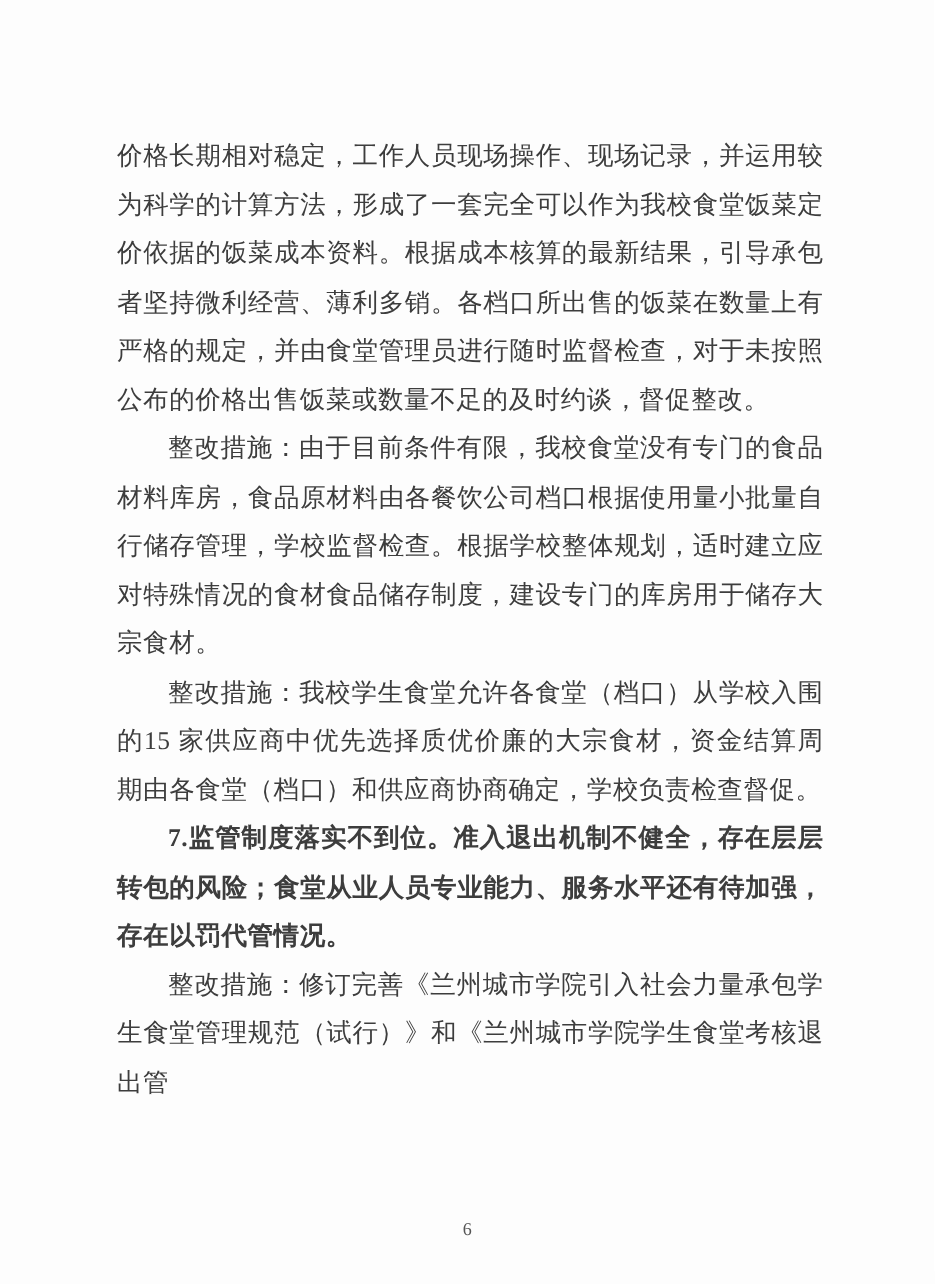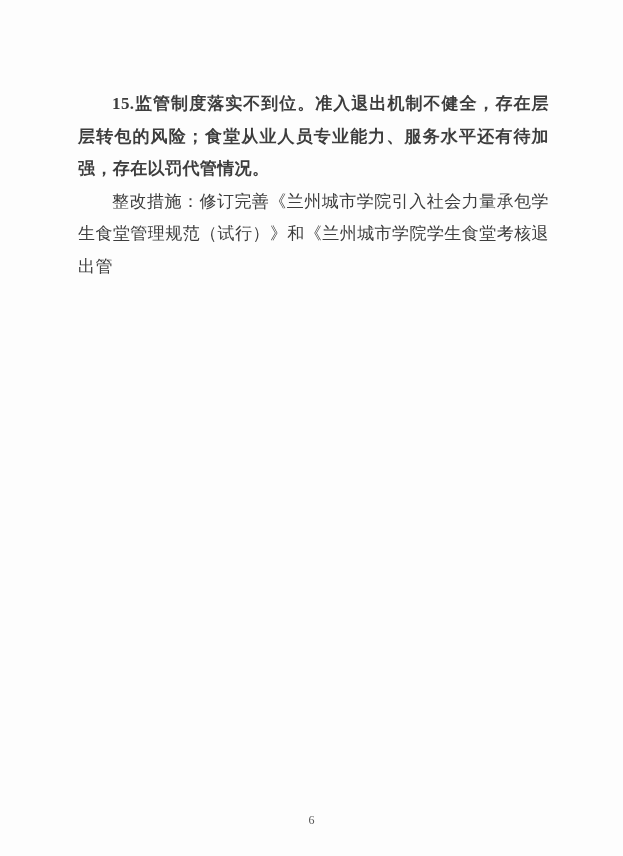--- a/index.html
+++ b/index.html
@@ -50,21 +50,24 @@
     color: #555555;
     font-family: "Liberation Serif", "DejaVu Serif", serif;
   }
 </style>
 </head>
 <body>
 
 <div class="page">
 
   <div class="text-body">
-    <p class="bold indent">15.监管制度落实不到位。准入退出机制不健全，存在层层转包的风险；食堂从业人员专业能力、服务水平还有待加强，存在以罚代管情况。</p>
+    <p>价格长期相对稳定，工作人员现场操作、现场记录，并运用较为科学的计算方法，形成了一套完全可以作为我校食堂饭菜定价依据的饭菜成本资料。根据成本核算的最新结果，引导承包者坚持微利经营、薄利多销。各档口所出售的饭菜在数量上有严格的规定，并由食堂管理员进行随时监督检查，对于未按照公布的价格出售饭菜或数量不足的及时约谈，督促整改。</p>
+    <p class="indent">整改措施：由于目前条件有限，我校食堂没有专门的食品材料库房，食品原材料由各餐饮公司档口根据使用量小批量自行储存管理，学校监督检查。根据学校整体规划，适时建立应对特殊情况的食材食品储存制度，建设专门的库房用于储存大宗食材。</p>
+    <p class="indent">整改措施：我校学生食堂允许各食堂（档口）从学校入围的15 家供应商中优先选择质优价廉的大宗食材，资金结算周期由各食堂（档口）和供应商协商确定，学校负责检查督促。</p>
+    <p class="bold indent">7.监管制度落实不到位。准入退出机制不健全，存在层层转包的风险；食堂从业人员专业能力、服务水平还有待加强，存在以罚代管情况。</p>
     <p class="indent">整改措施：修订完善《兰州城市学院引入社会力量承包学生食堂管理规范（试行）》和《兰州城市学院学生食堂考核退出管</p>
   </div>
 
   <div class="footer">
     <span class="page-number">6</span>
   </div>
 
 </div>
 
 </body></html>

